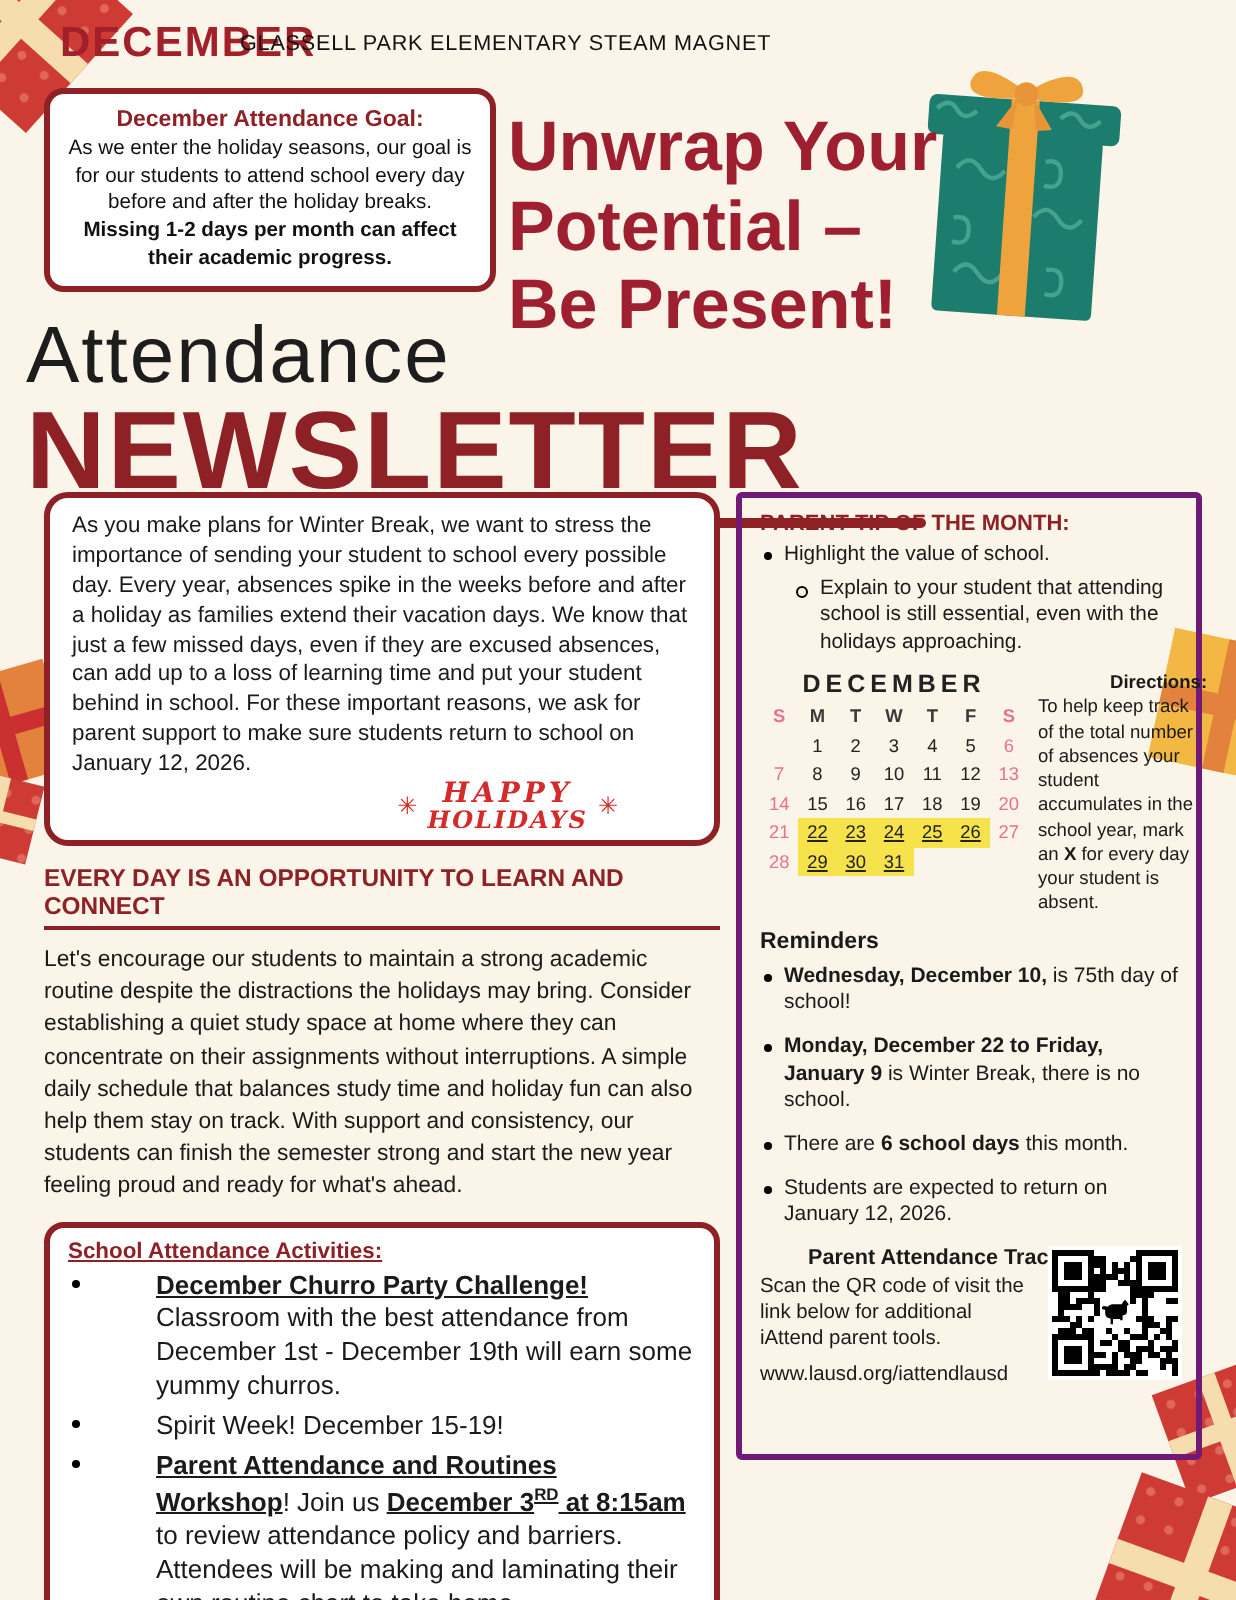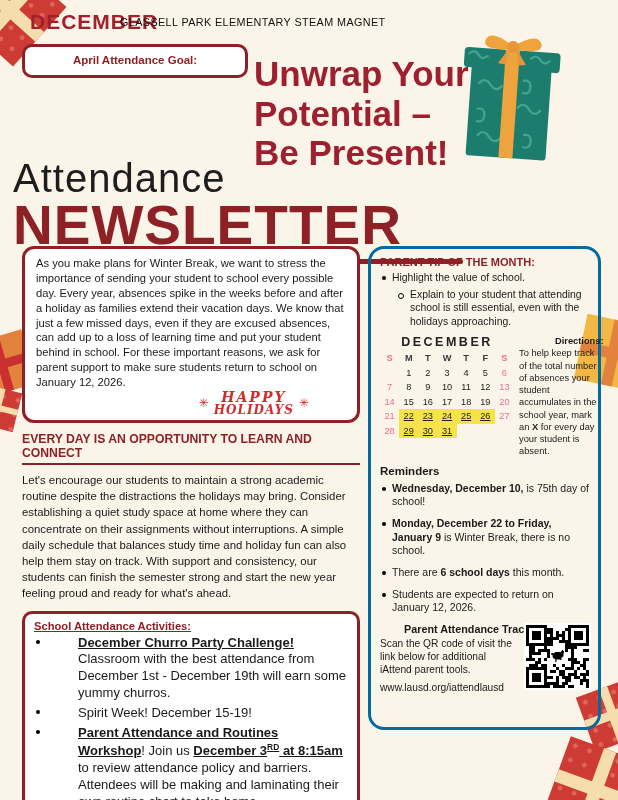--- a/index.html
+++ b/index.html
@@ -54,21 +54,21 @@
   .happy .h2{display:block;font-size:12px;letter-spacing:1px;margin-top:-2px;}
   .opp-heading{margin-top:9px;font-size:12.2px;font-weight:bold;color:#8e2125;
                border-bottom:2.5px solid #8e2125;padding-bottom:3px;}
   .opp-body{margin-top:7px;font-size:11.4px;line-height:1.42;}
   .activities-box{margin-top:9px;background:#fff;border:3px solid #8e2125;border-radius:10px;
                   padding:6px 9px;box-sizing:border-box;}
   .act-heading{font-size:11.2px;font-weight:bold;color:#8e2125;text-decoration:underline;margin-bottom:3px;}
   .activities-box .bullet-text{font-size:13px;line-height:1.3;margin-left:32px;}
 
   
-  .col-right{left:368px;top:246px;width:233px;border:3px solid #0369a1;border-radius:16px;
+  .col-right{left:368px;top:246px;width:233px;border:3px solid #701a75;border-radius:3px;
              padding:7px 9px 9px;box-sizing:border-box;}
   .tip-heading{font-size:11px;font-weight:bold;color:#8e2125;margin-bottom:3px;}
   .col-right .bullet-text{font-size:10.4px;line-height:1.3;}
   .cal-section{display:flex;gap:5px;margin-top:7px;}
   .cal-block{width:134px;flex:none;}
   .cal-title{font-size:12.5px;font-weight:bold;letter-spacing:2.5px;text-align:center;color:#222;margin-bottom:2px;}
   .cal-grid{display:grid;grid-template-columns:repeat(7,1fr);}
   .cal-cell{height:14.5px;font-size:9.2px;display:flex;align-items:center;justify-content:center;color:#222;}
   .cal-head{font-weight:bold;color:#3a3a3a;}
   .weekend{color:#e8718c;}
@@ -147,21 +147,22 @@
         <path d="M66 33 l10 15 l-8 1 z" fill="#e8953a"></path>
         <circle cx="62" cy="31" r="6" fill="#e8953a"></circle>
       </g>
     </g>
   </svg>
 
   <div class="layer month">DECEMBER</div>
   <div class="layer school">GLASSELL PARK ELEMENTARY STEAM MAGNET</div>
 
   <div class="layer goal-box">
-    <div class="goal-title">April Attendance Goal:</div>
+    <div class="goal-title">December Attendance Goal:</div>
+    <div class="goal-body"><span>As we enter the holiday seasons, our goal is for our students to attend school every day before and after the holiday breaks. </span><span style="font-weight: bold;">Missing 1-2 days per month can affect their academic progress.</span></div>
   </div>
 
   <div class="layer slogan">
     <div>Unwrap Your</div>
     <div>Potential –</div>
     <div>Be Present!</div>
   </div>
 
   <div class="layer masthead">
     <div class="mast-top">Attendance</div>

